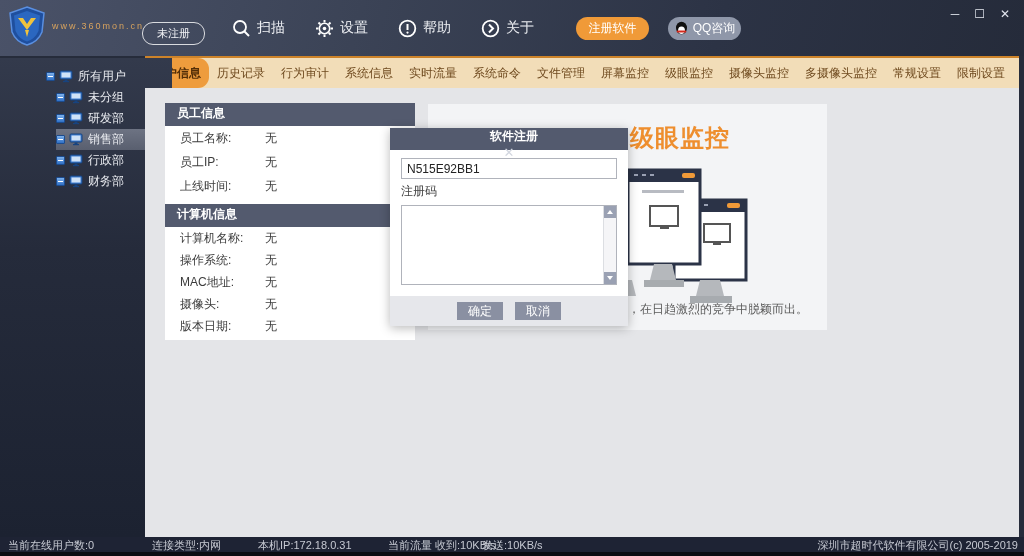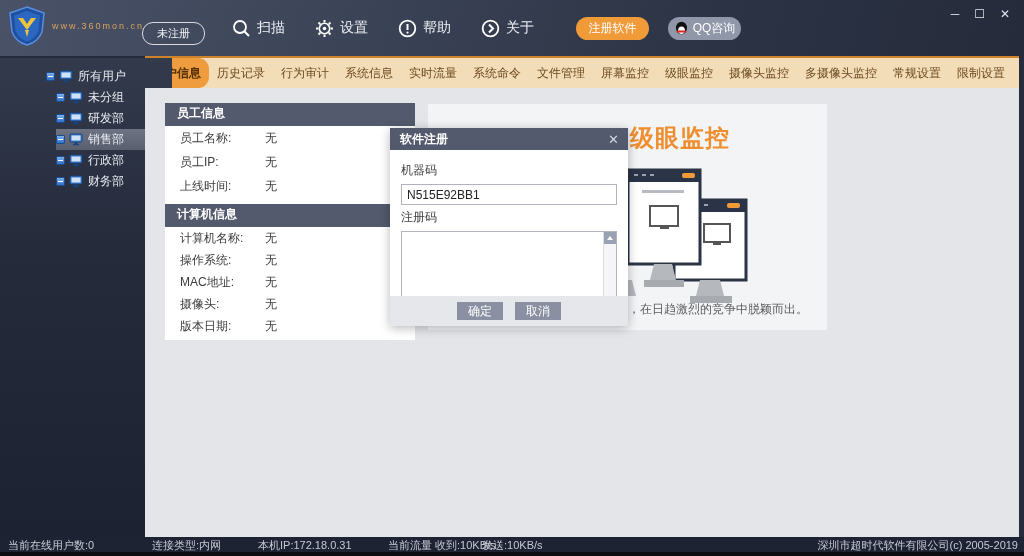--- a/index.html
+++ b/index.html
@@ -57,21 +57,21 @@
 
   
   .promo { position:absolute; left:283px; top:16px; width:399px; height:226px; background:#f3f4f6; overflow:hidden; }
   .promo-title { position:absolute; left:202px; top:18px; font-size:24px; font-weight:bold; color:#ee8e2e; letter-spacing:1px; }
   .promo-art { position:absolute; left:198px; top:58px; }
   .promo-tagline { position:absolute; left:200px; top:197px; font-size:12px; color:#5a5a5a; }
 
   
   .modal { position:absolute; left:245px; top:40px; width:238px; height:198px; background:#fff;
     box-shadow:0 2px 10px rgba(0,0,0,.28); z-index:5; }
-  .modal-titlebar { height:22px; background:#535a6e; display:flex; align-items:center; }
+  .modal-titlebar { height:22px; background:#535a6e; display:flex; align-items:center;flex-direction:column; }
   .modal-title { color:#fff; font-size:12px; font-weight:bold; padding-left:10px; flex:1; }
   .modal-close { color:#d3d7e0; font-size:13px; padding:0 9px; cursor:pointer; }
   .modal-body { padding:8px 11px 0 11px; }
   .field-label { font-size:12px; color:#444; margin:4px 0 5px 0; }
   .machine-input { width:100%; height:21px; border:1px solid #b0b3bb; font-size:12px; color:#222;
     padding:0 5px; font-family:"Liberation Sans",sans-serif; outline:none; }
   .ta-wrap { position:relative; width:100%; height:80px; border:1px solid #b0b3bb; background:#fff; }
   .ta-wrap textarea { width:calc(100% - 13px); height:100%; border:none; resize:none; outline:none;
     font-size:12px; font-family:"Liberation Sans",sans-serif; padding:3px 5px; }
   .ta-scroll { position:absolute; right:0; top:0; bottom:0; width:13px; border-left:1px solid #dcdee2;
@@ -357,21 +357,20 @@
         </div>
       </div>
     </div>
 
     <div class="modal">
       <div class="modal-titlebar">
         <span class="modal-title">软件注册</span>
         <span class="modal-close">✕</span>
       </div>
       <div class="modal-body">
-        <div class="field-label">机器码</div>
         <input class="machine-input" type="text" value="N515E92BB1" style="">
         <div class="field-label">注册码</div>
         <div class="ta-wrap">
           <textarea style=""></textarea>
           <div class="ta-scroll">
             <div class="sbtn">
                 <span class="arr-up"></span>
               </div>
             <div class="sbtn">
                 <span class="arr-down"></span>

